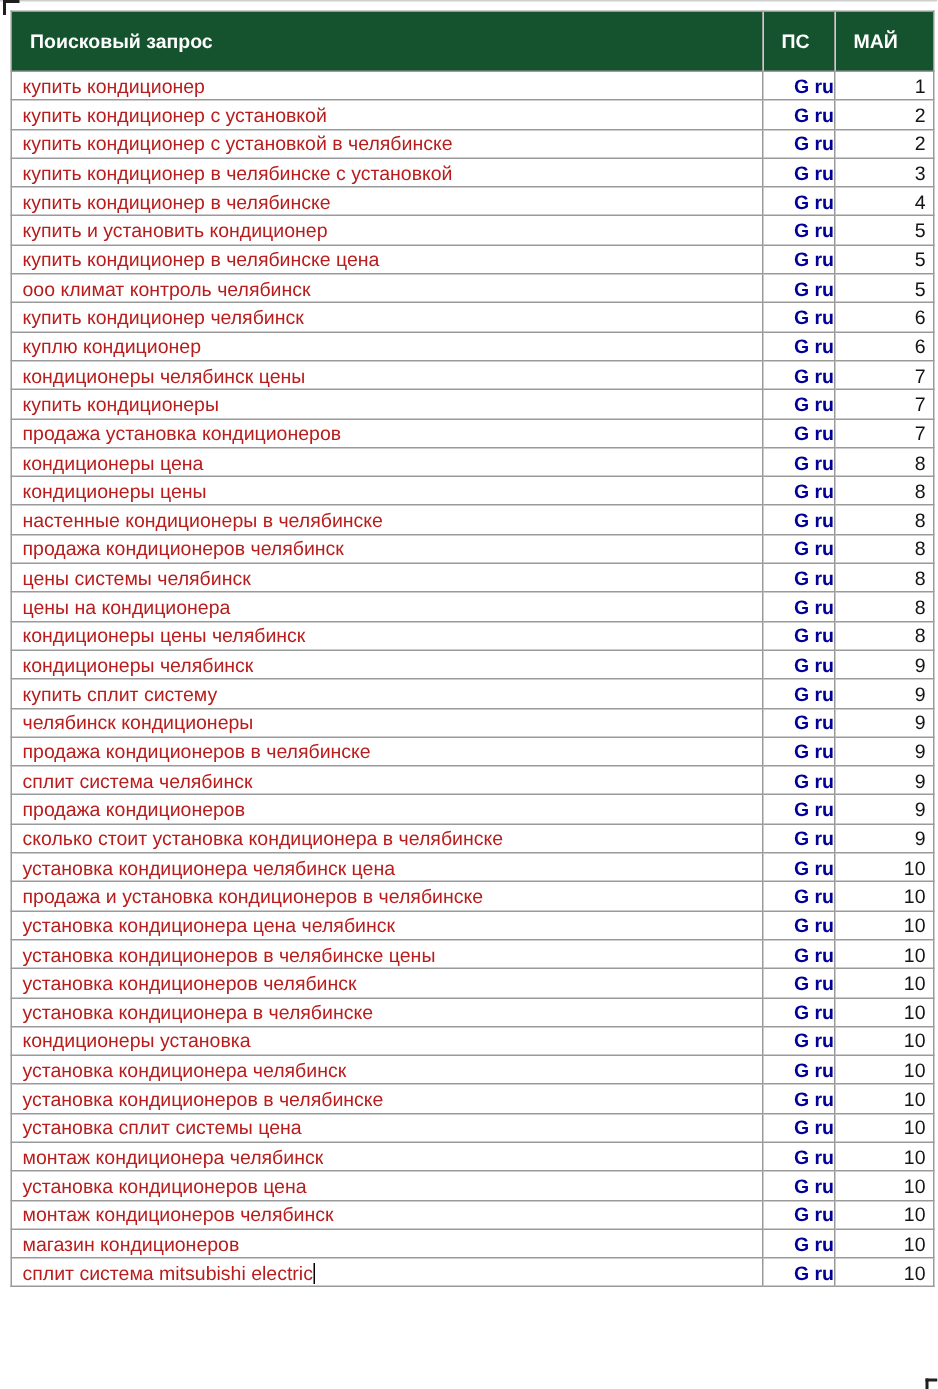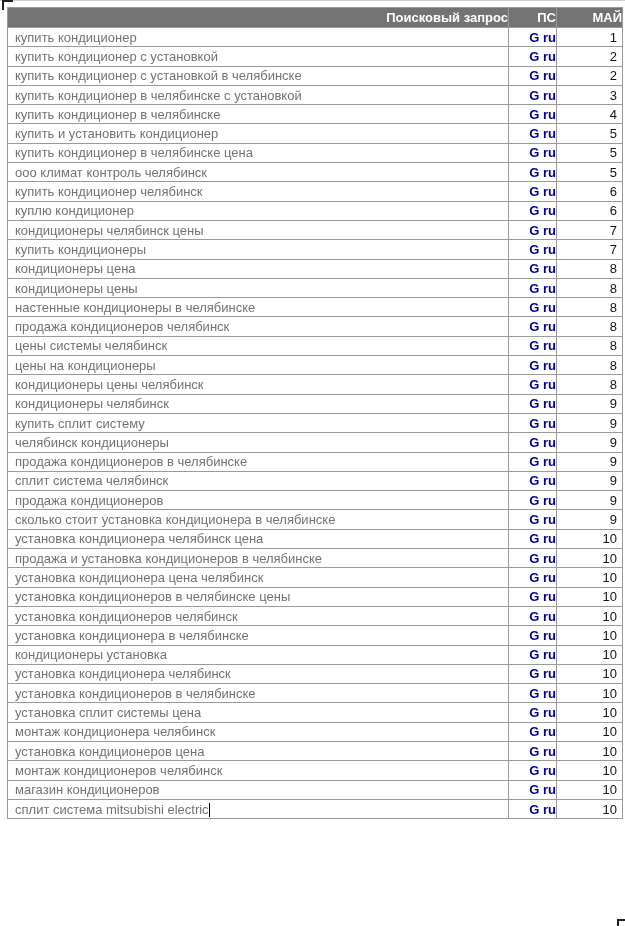--- a/index.html
+++ b/index.html
@@ -46,37 +46,37 @@
     table-layout: fixed;
     border: 1px solid #808080;
   }
   .keywords th, .keywords td {
     border: 1px solid #9a9a9a;
     overflow: hidden;
     white-space: nowrap;
     box-sizing: border-box;
   }
   .keywords th {
-    background: #737373;
+    background: #14532d;
     color: #ffffff;
     font-size: 13px;
     font-weight: bold;
     height: 20px;
-    text-align: right;
-    padding: 0;
+    text-align: left;
+    padding: 12px;
   }
   .keywords td {
     height: 19.3px;
     font-size: 13px;
     padding: 0;
     background: #ffffff;
   }
   td.query-cell {
     padding-left: 7px;
-    color: #737373;
+    color: #b91c1c;
   }
   td.ps-cell {
     text-align: right;
     font-weight: bold;
     color: #000099;
   }
   td.value-cell {
     text-align: right;
     padding-right: 5px;
     color: #141414;
@@ -164,20 +164,25 @@
         <td class="query-cell">кондиционеры челябинск цены</td>
         <td class="ps-cell">G ru</td>
         <td class="value-cell">7</td>
       </tr>
       <tr>
         <td class="query-cell">купить кондиционеры</td>
         <td class="ps-cell">G ru</td>
         <td class="value-cell">7</td>
       </tr>
       <tr>
+        <td class="query-cell">продажа установка кондиционеров</td>
+        <td class="ps-cell">G ru</td>
+        <td class="value-cell">7</td>
+      </tr>
+      <tr>
         <td class="query-cell">кондиционеры цена</td>
         <td class="ps-cell">G ru</td>
         <td class="value-cell">8</td>
       </tr>
       <tr>
         <td class="query-cell">кондиционеры цены</td>
         <td class="ps-cell">G ru</td>
         <td class="value-cell">8</td>
       </tr>
       <tr>
@@ -189,21 +194,21 @@
         <td class="query-cell">продажа кондиционеров челябинск</td>
         <td class="ps-cell">G ru</td>
         <td class="value-cell">8</td>
       </tr>
       <tr>
         <td class="query-cell">цены системы челябинск</td>
         <td class="ps-cell">G ru</td>
         <td class="value-cell">8</td>
       </tr>
       <tr>
-        <td class="query-cell">цены на кондиционеры</td>
+        <td class="query-cell">цены на кондиционера</td>
         <td class="ps-cell">G ru</td>
         <td class="value-cell">8</td>
       </tr>
       <tr>
         <td class="query-cell">кондиционеры цены челябинск</td>
         <td class="ps-cell">G ru</td>
         <td class="value-cell">8</td>
       </tr>
       <tr>
         <td class="query-cell">кондиционеры челябинск</td>

